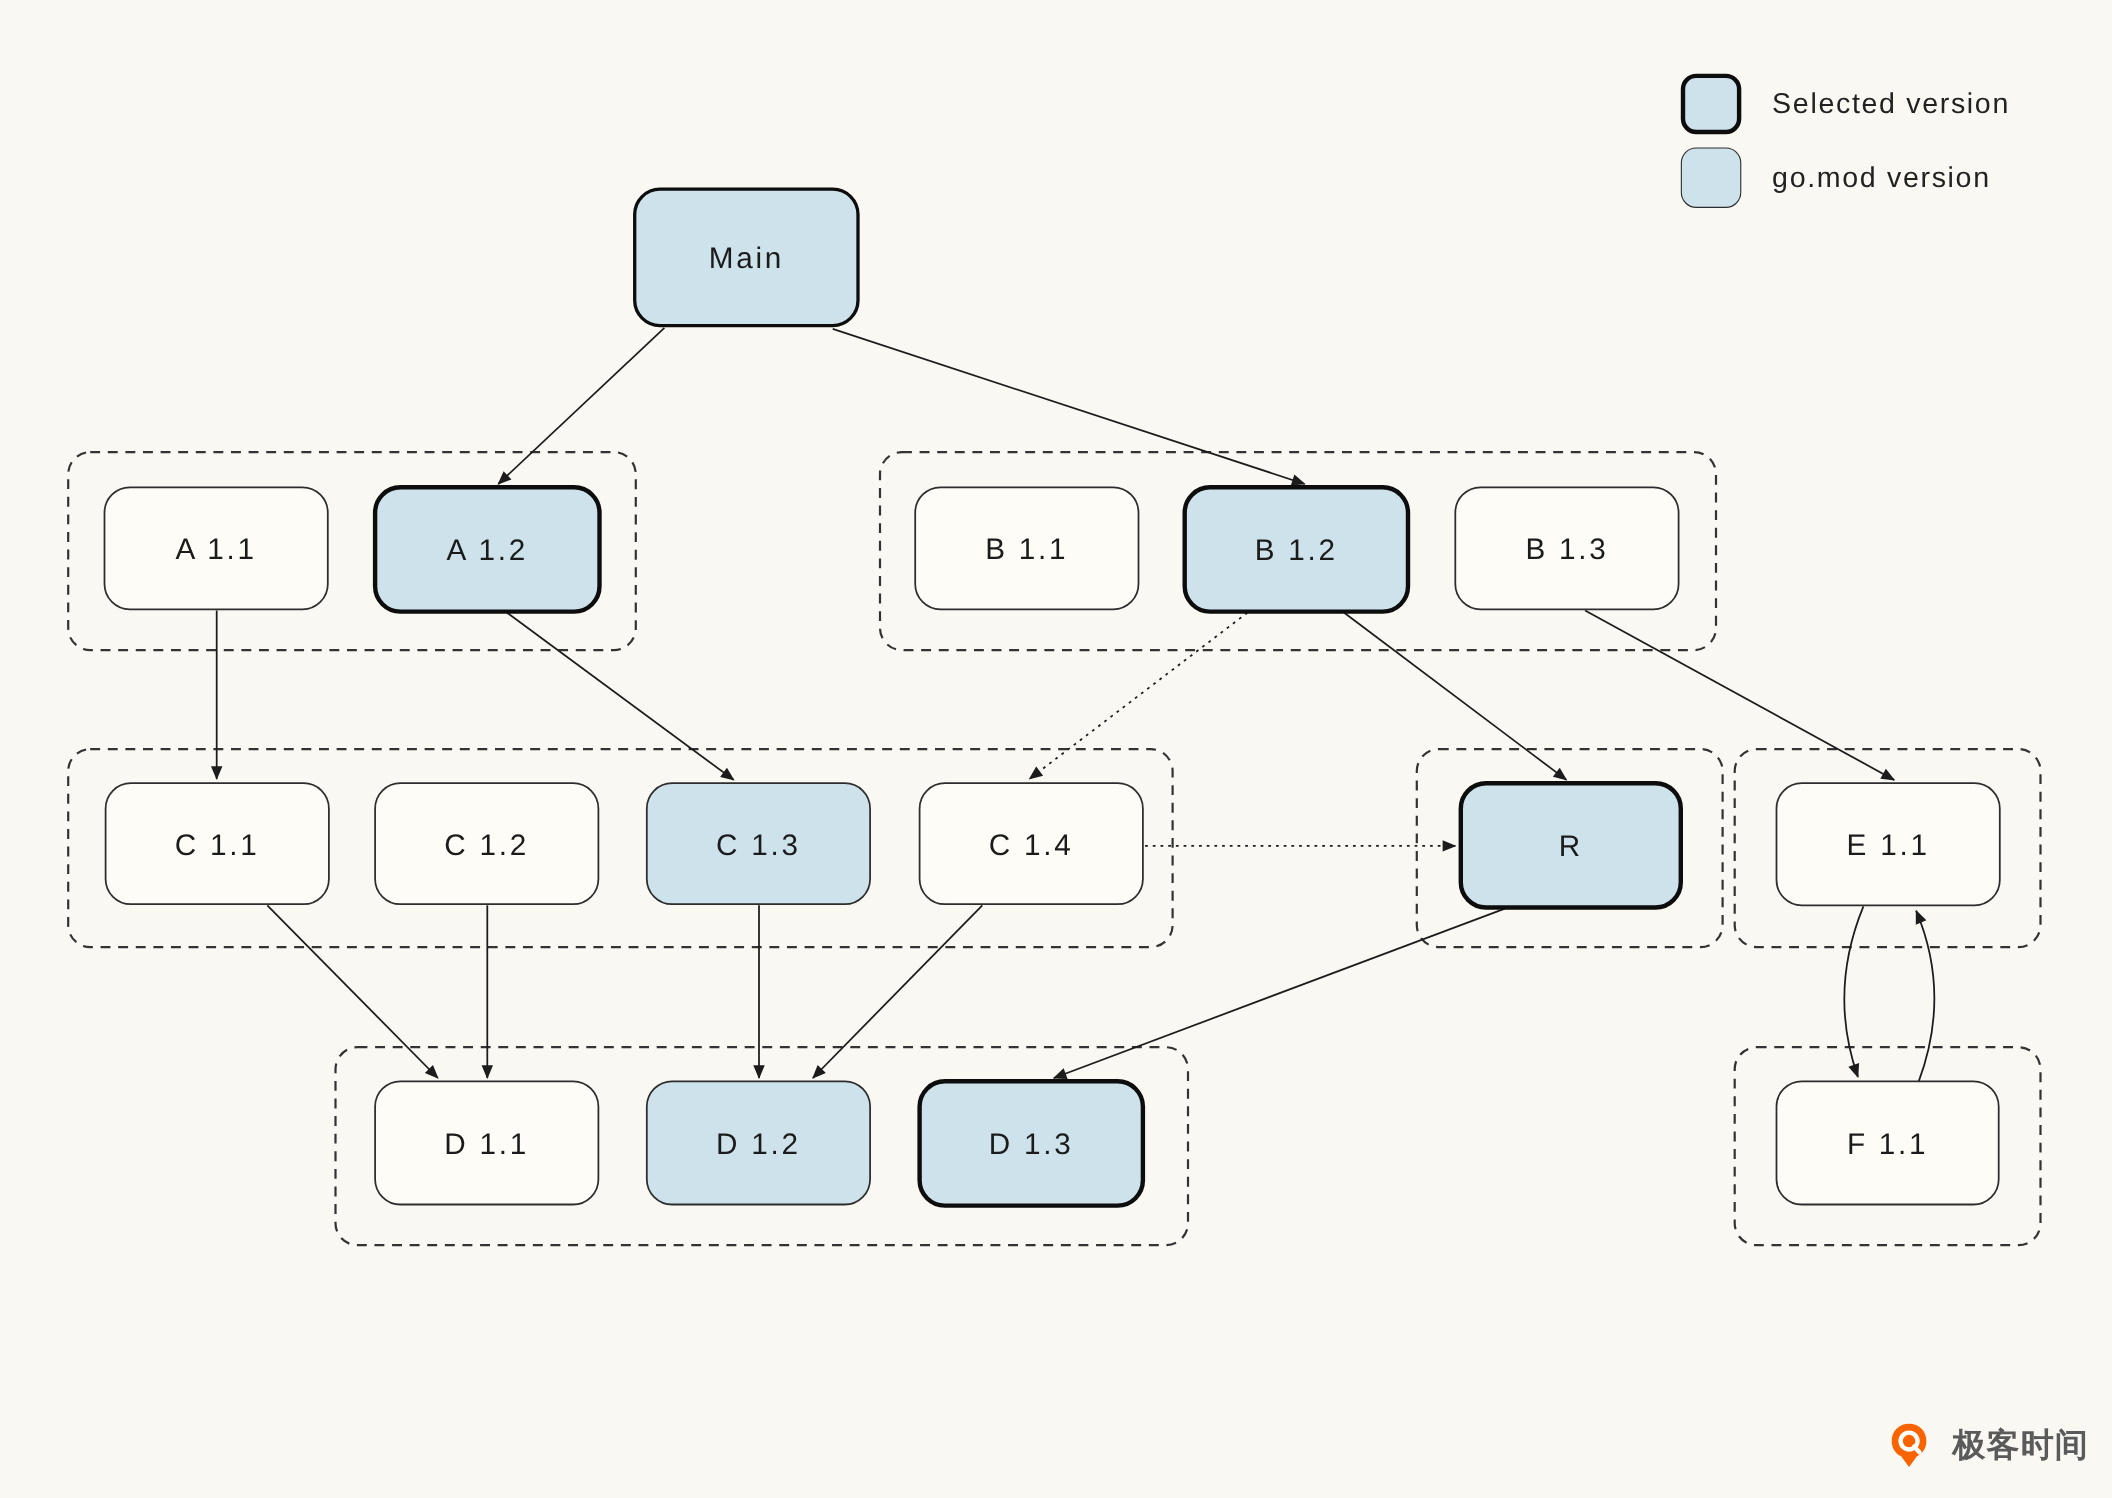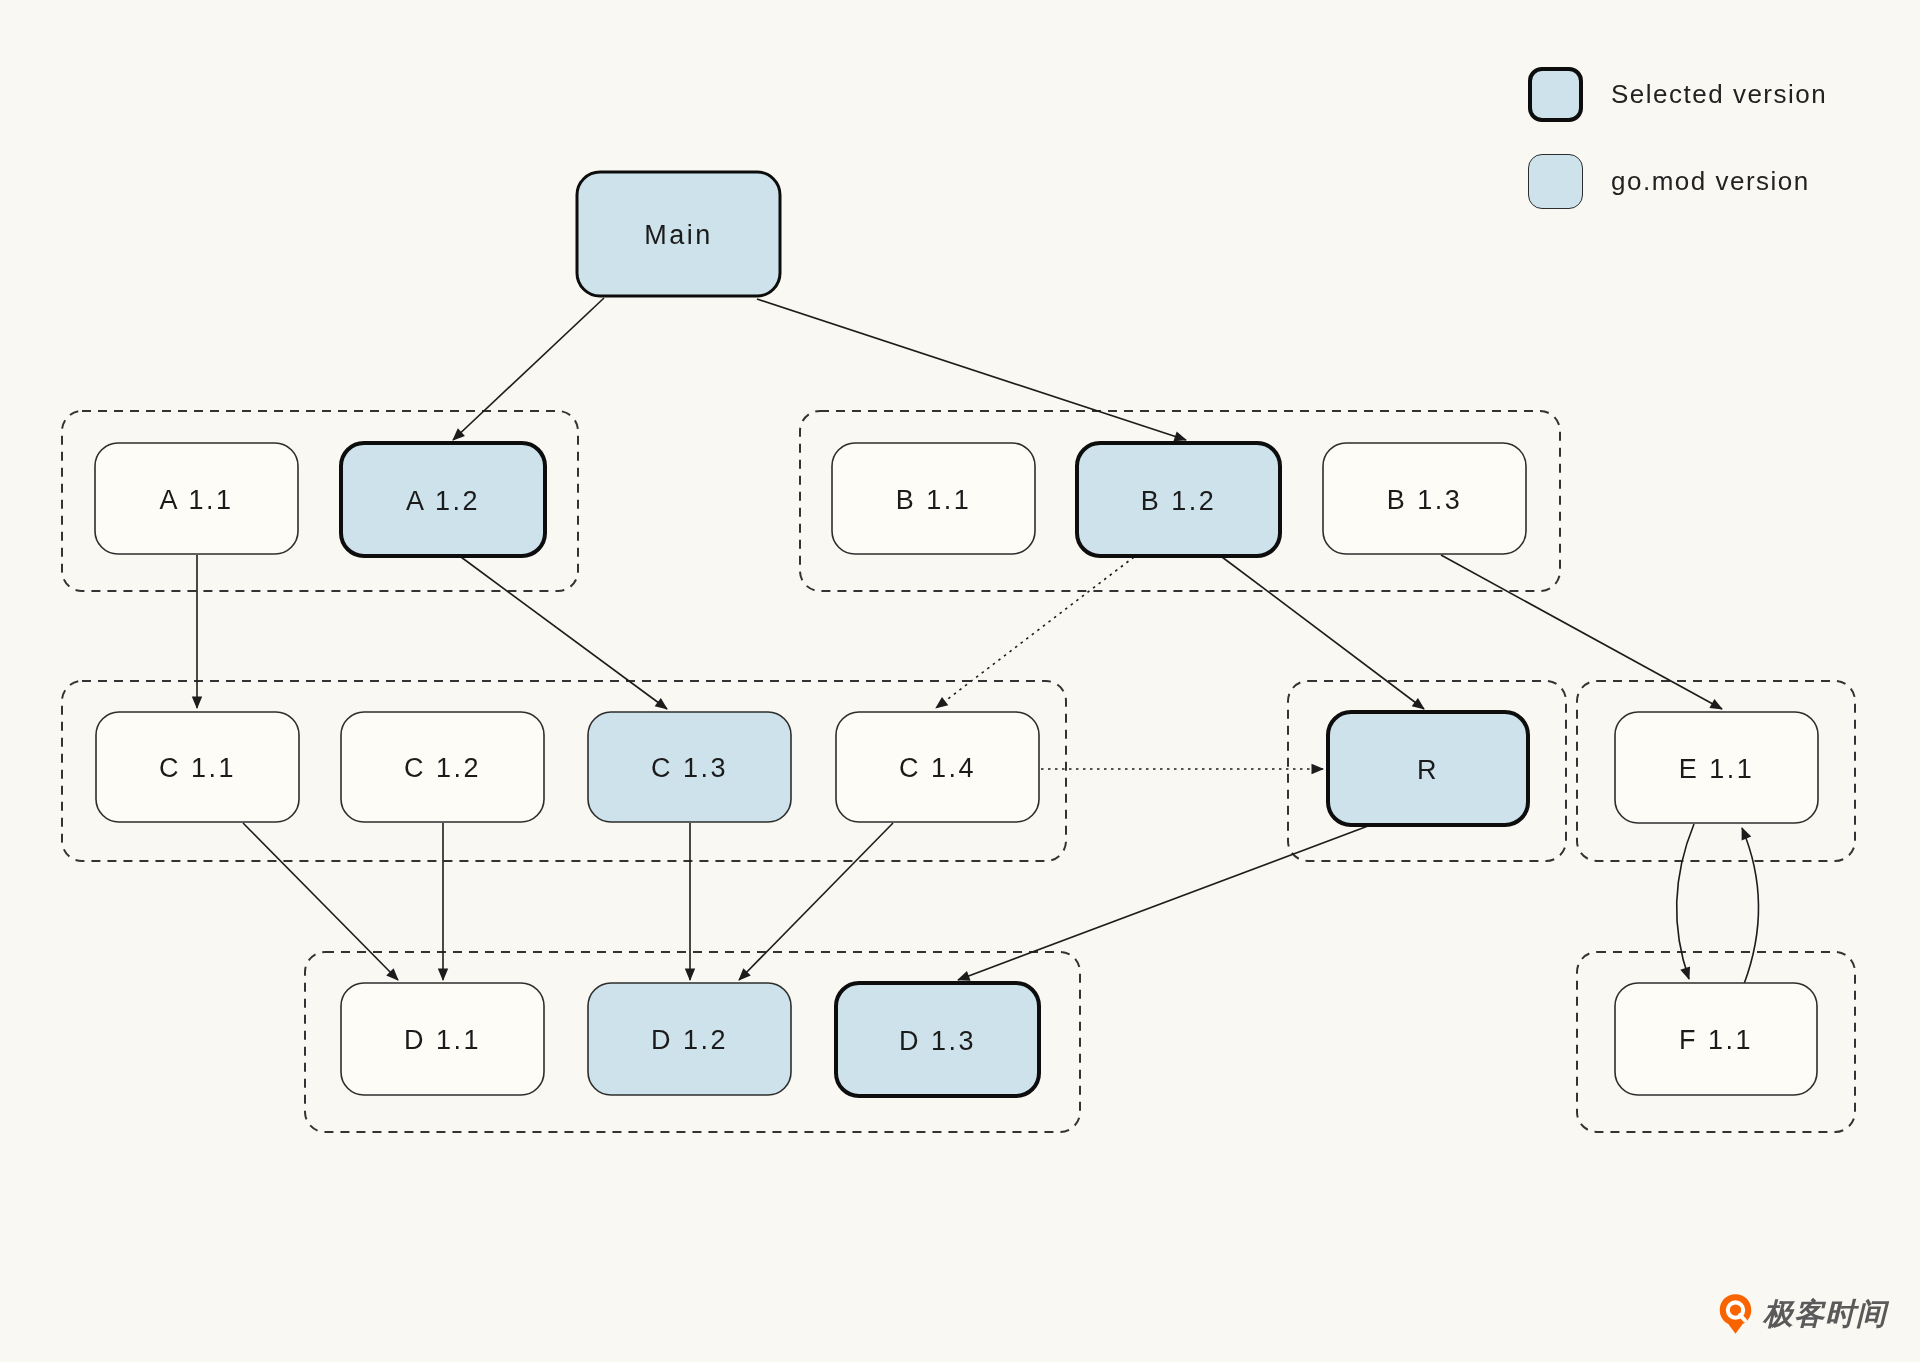--- a/index.html
+++ b/index.html
@@ -19,21 +19,21 @@
   .node-label{
     font-family:"Liberation Sans","DejaVu Sans",sans-serif;
     font-size:27px;
     letter-spacing:2.5px;
     fill:#1b1b1b;
   }
 
   
   .legend{
     position:absolute;left:1528px;top:67px;
-    display:flex;flex-direction:column;gap:32px;
+    display:flex;flex-direction:column;gap:12px;
   }
   .legend-row{display:flex;align-items:center;}
   .swatch{
     width:55px;height:55px;border-radius:14px;box-sizing:border-box;
     flex:0 0 auto;
   }
   .swatch.selected{background:#cde2ea;border:4px solid #0d0d0d;}
   .swatch.loaded{background:#cde2ea;border:1.6px solid #2d2d2d;}
   .swatch.available{background:#fdfcf6;border:1.6px solid #2d2d2d;}
   .legend-label{
@@ -41,24 +41,23 @@
     font-size:26px;letter-spacing:1.5px;color:#222;
     white-space:nowrap;
   }
 
   
   .logo{
     position:absolute;left:1718px;top:1293px;
     display:flex;align-items:center;
   }
   .logo-text{
-    margin-left:10px;
+    margin-left:22px;
     font-size:30px;font-weight:600;color:#5a5a5a;letter-spacing:1px;
     white-space:nowrap;
-    font-style:italic;
   }
 </style>
 </head>
 <body>
 
 <div class="stage">
 
   <svg class="diagram" width="1920" height="1362" viewBox="0 0 1920 1362">
     <defs>
       <marker id="arrow" markerUnits="userSpaceOnUse" markerWidth="15" markerHeight="13" refX="12.5" refY="6" orient="auto">

